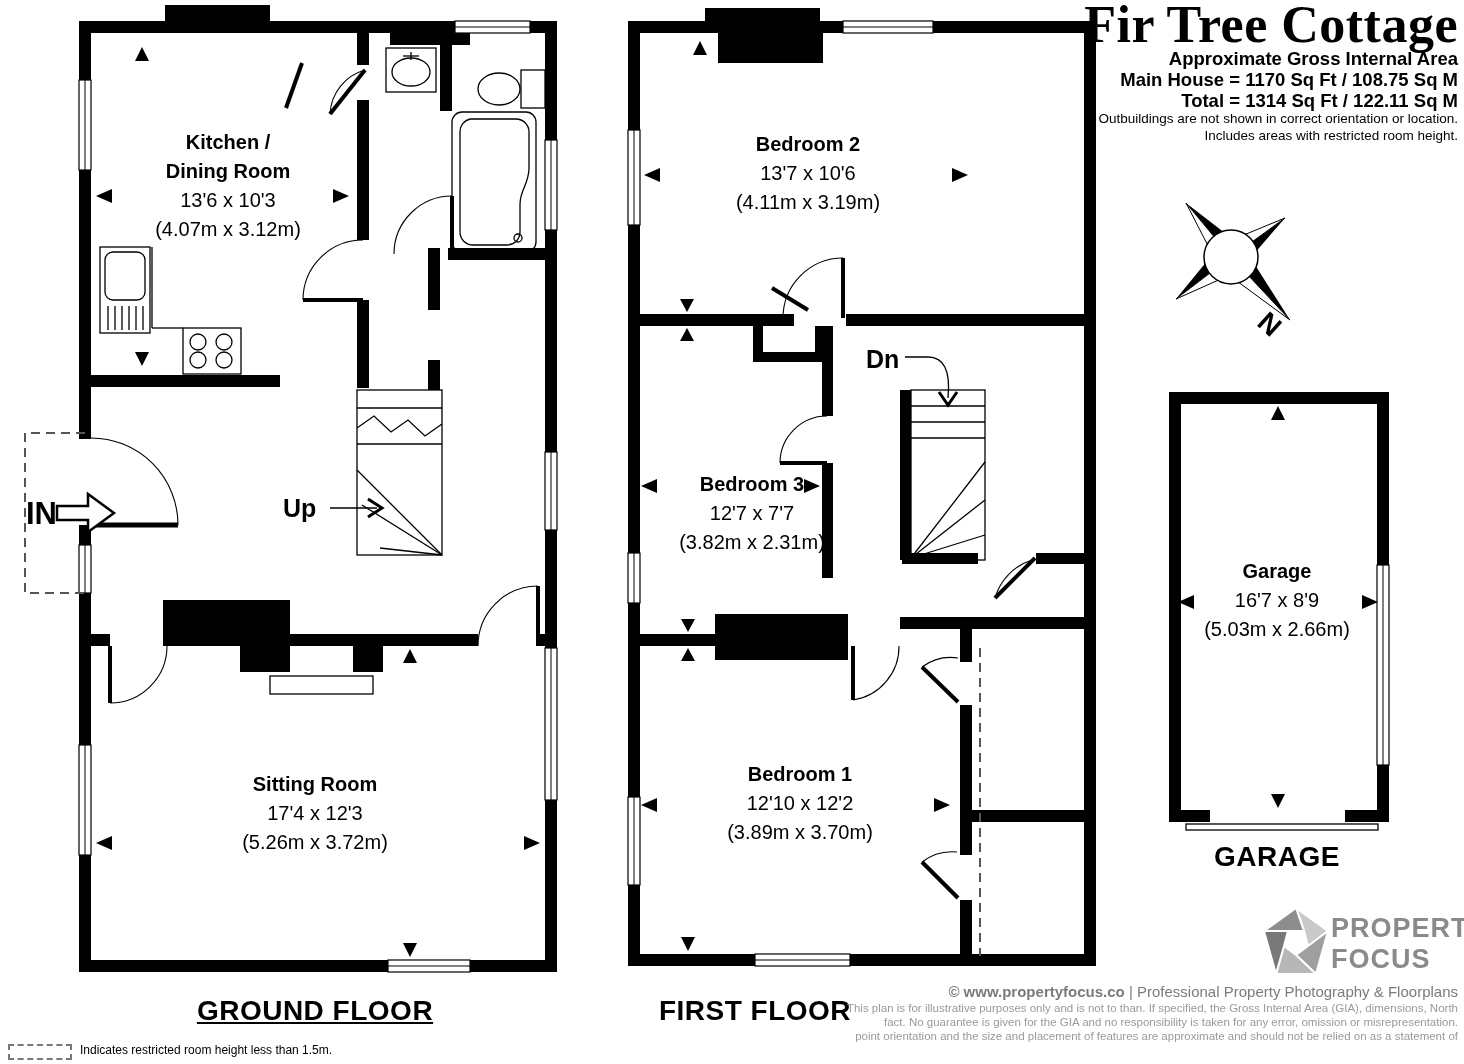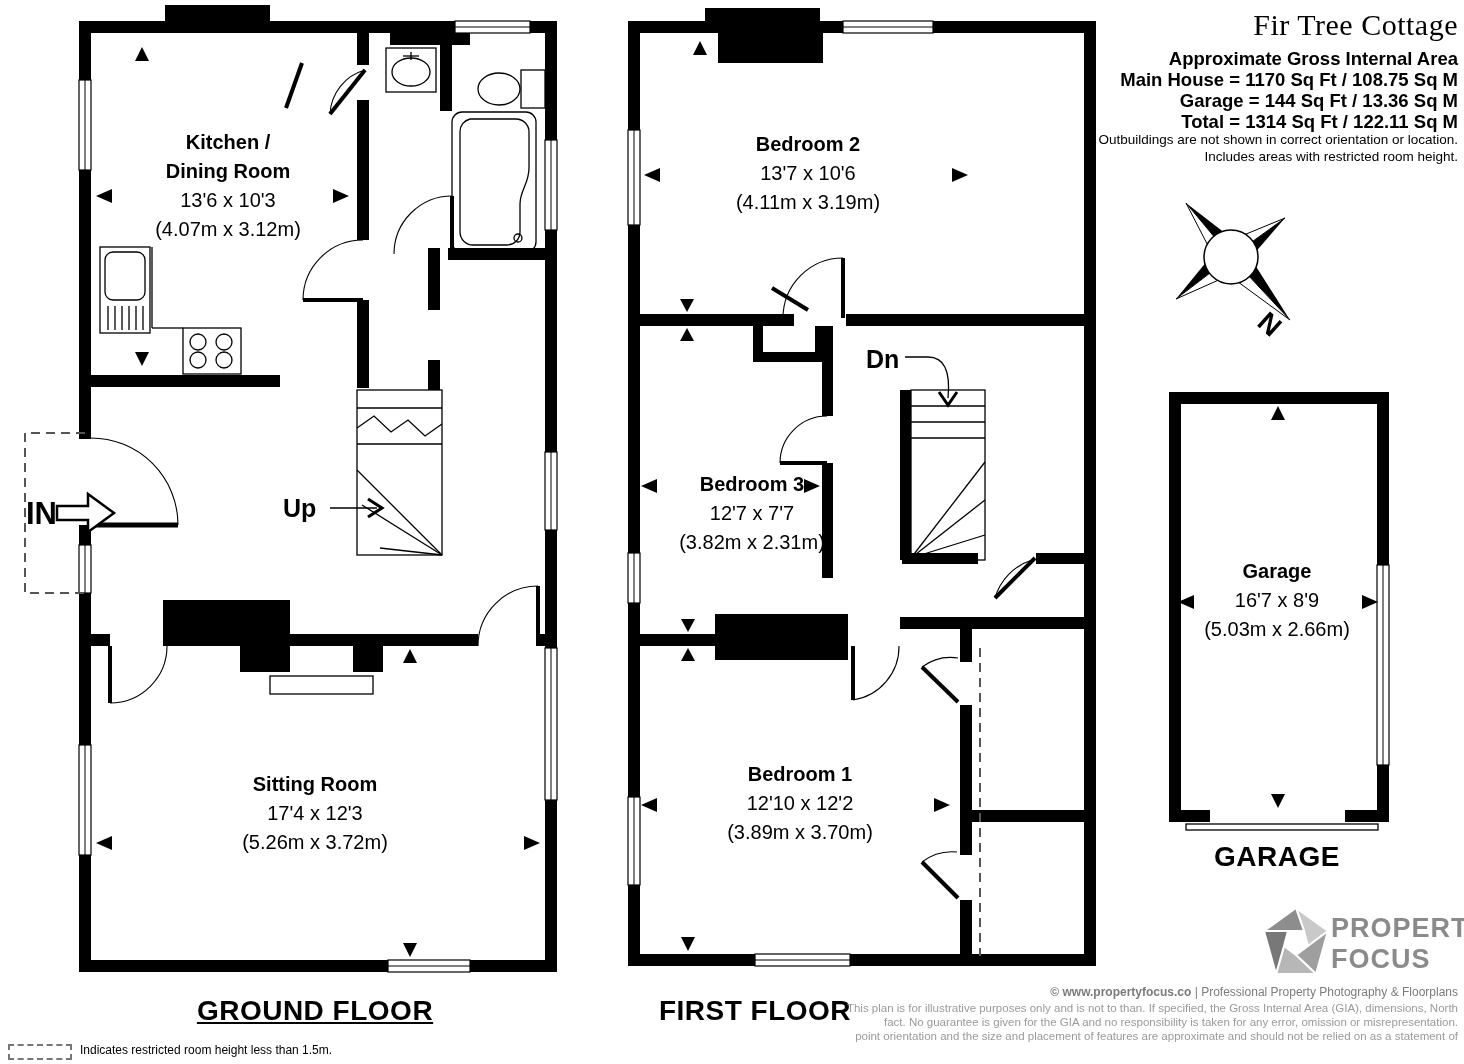--- a/index.html
+++ b/index.html
@@ -6,26 +6,26 @@
   #canvas { position:relative; width:1464px; height:1064px; background:#fff; overflow:hidden;
             font-family:"Liberation Sans", sans-serif; }
   #plansvg { position:absolute; left:0; top:0; }
   .abs { position:absolute; }
   .roomlabel { text-align:center; transform:translateX(-50%); white-space:nowrap; color:#000; }
   .roomlabel .rname { font-weight:bold; }
   .roomlabel div { line-height:29px; font-size:20px; }
   .floorlabel { transform:translateX(-50%); font-weight:bold; font-size:28px; letter-spacing:0.5px;
                 color:#000; white-space:nowrap; }
   #titleblock { right:6px; top:2px; width:720px; text-align:right; color:#000; }
-  #titleblock h1 { margin:0; font-family:"Liberation Serif", serif; font-weight:normal; font-size:30px;
+  #titleblock h1 { margin:0; font-family:"Liberation Serif", serif; font-weight:bold; font-size:52px;
                    line-height:46px; letter-spacing:0.5px; }
   #titleblock .sub, #titleblock .area { font-weight:bold; font-size:18.5px; line-height:21px; }
   #titleblock .note { font-size:13.5px; line-height:16.5px; }
   #footer { right:6px; top:983px; width:720px; text-align:right; }
-  #footer .line1 { font-size:12px; color:#7b7b7b; line-height:18px; }
+  #footer .line1 { font-size:15px; color:#7b7b7b; line-height:18px; }
   #footer .line1 .c { font-weight:bold; }
   #footer .disc { font-size:11.5px; line-height:14px; color:#9a9a9a; }
   #legendbox { left:8px; top:1044px; width:60px; height:12px; border:2px dashed #777; }
   #legendtext { left:80px; top:1043px; font-size:12px; color:#000; }
   .logotext { left:1331px; font-weight:bold; font-size:27px; letter-spacing:1px; color:#8a8a8a;
               line-height:30px; }
   
   .wall { fill:#000; }
   .outer { fill:none; stroke:#000; stroke-width:12; }
   .thin  { fill:none; stroke:#000; stroke-width:1.3; }
@@ -331,21 +331,20 @@
     <path d="M1316,974 L1276,974 L1284,946 L1296,955 Z" fill="#b7b7b7" stroke="#fff" stroke-width="2"></path>
     <path d="M1276,974 L1264,931 L1288,931 L1284,946 Z" fill="#787878" stroke="#fff" stroke-width="2"></path>
     <path d="M1264,931 L1296,908 L1304,931 L1288,931 Z" fill="#8d8d8d" stroke="#fff" stroke-width="2"></path>
   </g>
 </svg>
 
   <div id="titleblock" class="abs">
     <h1>Fir Tree Cottage</h1>
     <div class="sub">Approximate Gross Internal Area</div>
     <div class="area">Main House = 1170 Sq Ft / 108.75 Sq M</div>
-    <div class="area">Garage = 144 Sq Ft / 13.36 Sq M</div>
     <div class="area">Total = 1314 Sq Ft / 122.11 Sq M</div>
     <div class="note">Outbuildings are not shown in correct orientation or location.</div>
     <div class="note">Includes areas with restricted room height.</div>
   </div>
 
   <div class="abs roomlabel" style="left:228px; top:128px;">
     <div class="rname">Kitchen /</div>
     <div class="rname">Dining Room</div>
     <div>13'6 x 10'3</div>
     <div>(4.07m x 3.12m)</div>

